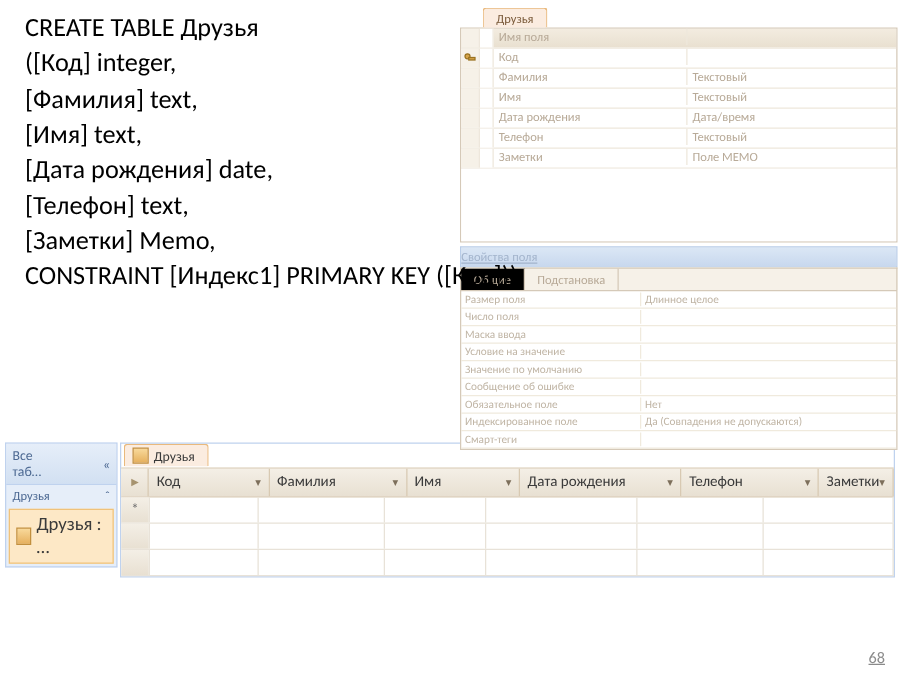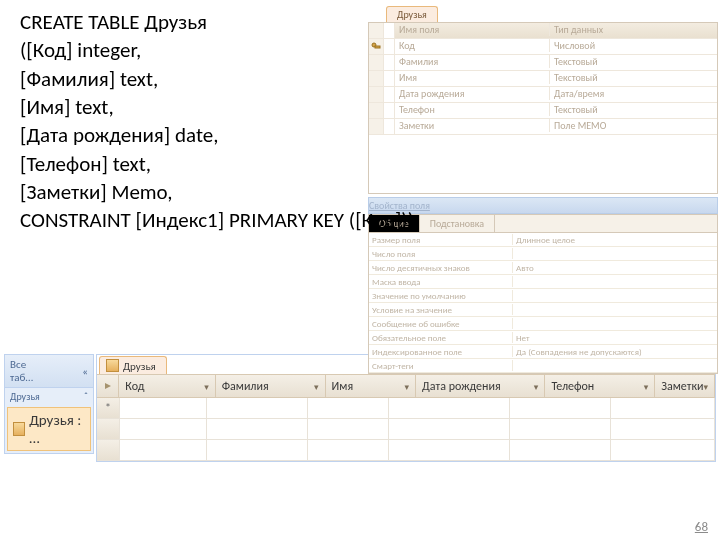--- a/index.html
+++ b/index.html
@@ -272,32 +272,30 @@
 
 <div class="design-view">
   <div class="design-tab">
     <span>Друзья</span>
   </div>
   <div class="design-grid">
     <div class="design-header">
       <div class="dg-icon"></div>
       <div class="dg-sel"></div>
       <div class="dg-name">Имя поля</div>
-      <div class="dg-type">Тип данных</div>
     </div>
     <div class="design-row">
       <div class="dg-key">
         <svg class="key-svg" width="10" height="10" viewBox="0 0 10 10">
             <circle cx="3" cy="3" r="2" fill="#d6a44a" stroke="#9a7220"></circle>
             <rect x="4" y="4" width="5" height="2" fill="#d6a44a" stroke="#9a7220"></rect>
           </svg>
       </div>
       <div class="dg-sel"></div>
       <div class="dg-name">Код</div>
-      <div class="dg-type">Числовой</div>
     </div>
     <div class="design-row">
       <div class="dg-icon"></div>
         <div class="dg-sel"></div>
       <div class="dg-name">Фамилия</div>
       <div class="dg-type">Текстовый</div>
     </div>
     <div class="design-row">
       <div class="dg-icon"></div>
         <div class="dg-sel"></div>
@@ -332,33 +330,29 @@
   <div class="props-grid">
     <div class="props-row">
         <div class="pr-k">Размер поля</div>
         <div class="pr-v">Длинное целое</div>
       </div>
     <div class="props-row">
         <div class="pr-k">Число поля</div>
         <div class="pr-v"></div>
       </div>
     <div class="props-row">
-        <div class="pr-k">Число десятичных знаков</div>
-        <div class="pr-v">Авто</div>
-      </div>
-    <div class="props-row">
         <div class="pr-k">Маска ввода</div>
         <div class="pr-v"></div>
       </div>
     <div class="props-row">
+        <div class="pr-k">Условие на значение</div>
+        <div class="pr-v"></div>
+      </div>
+    <div class="props-row">
         <div class="pr-k">Значение по умолчанию</div>
-        <div class="pr-v"></div>
-      </div>
-    <div class="props-row">
-        <div class="pr-k">Условие на значение</div>
         <div class="pr-v"></div>
       </div>
     <div class="props-row">
         <div class="pr-k">Сообщение об ошибке</div>
         <div class="pr-v"></div>
       </div>
     <div class="props-row">
         <div class="pr-k">Обязательное поле</div>
         <div class="pr-v">Нет</div>
       </div>

